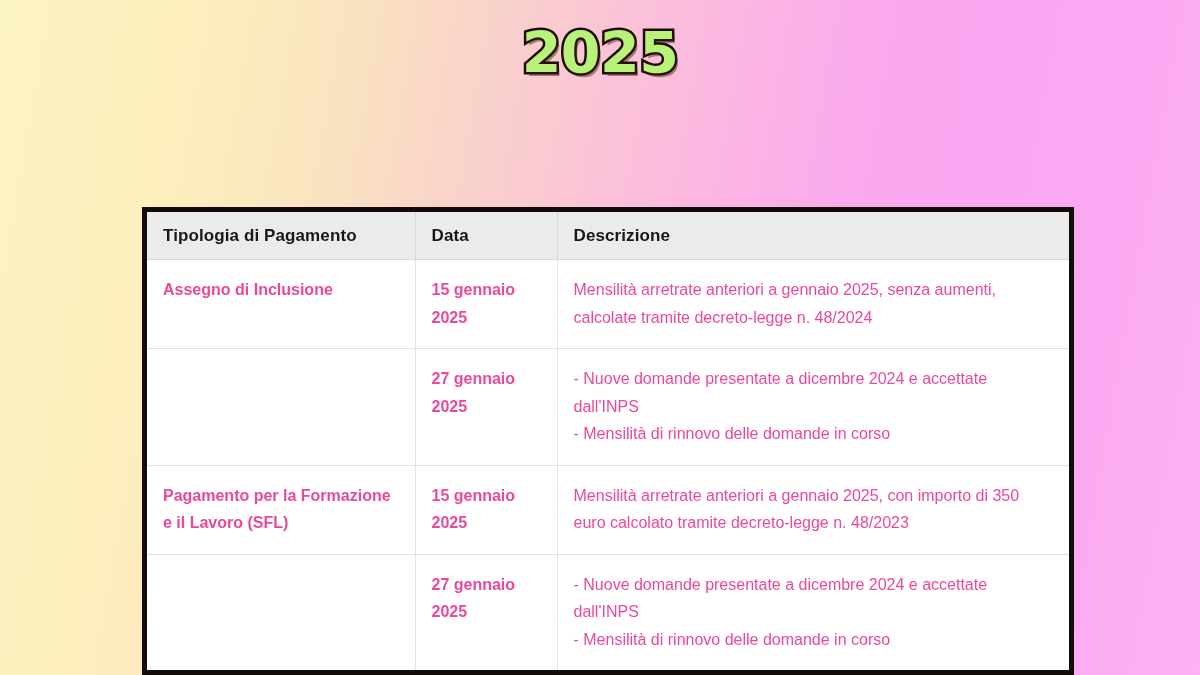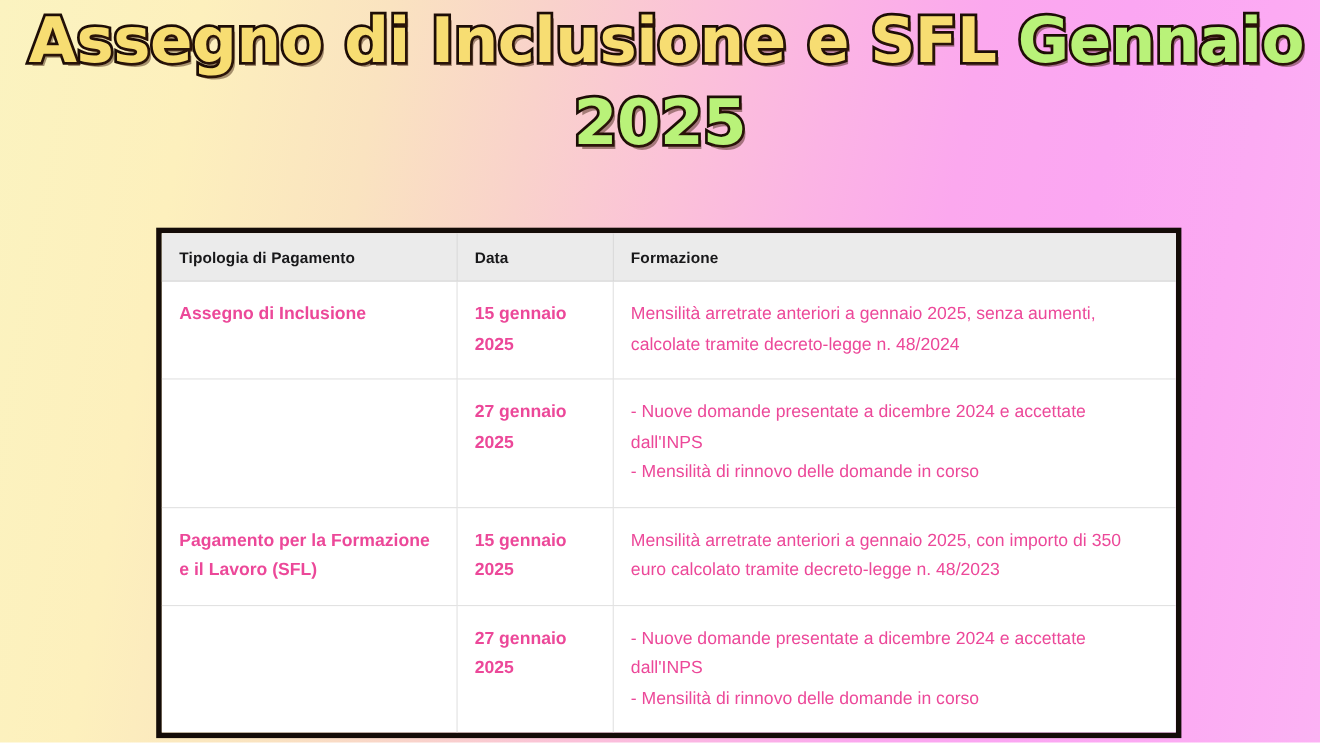--- a/index.html
+++ b/index.html
@@ -80,21 +80,21 @@
     table-layout: fixed;
     background: #ffffff;
   }
   table.paytable col.c1 { width: 268px; }
   table.paytable col.c2 { width: 142px; }
   table.paytable col.c3 { width: 512px; }
 
   table.paytable thead th {
     background: #ebebeb;
     text-align: left;
-    font-size: 14px;
+    font-size: 17px;
     font-weight: bold;
     color: #18181a;
     padding: 14px 16px 13px 16px;
     border-right: 1px solid #d8d8d8;
     border-bottom: 1px solid #d8d8d8;
     vertical-align: top;
     letter-spacing: 0.1px;
   }
   table.paytable thead th:last-child { border-right: none; }
 
@@ -114,36 +114,35 @@
   td.cell-date  { font-weight: bold; margin-top: 10px; }
   td.cell-desc  { font-weight: normal; }
   .desc-line { display: block; }
 </style>
 </head>
 <body>
 
 <div id="poster">
 
   <div id="title-block">
-    <span class="title-line"><span class="t-yellow">Assegno di Inclusione e SFL </span><span class="t-green">Gennaio</span></span>
     <span class="title-line second"><span class="t-green">2025</span></span>
   </div>
 
   <div id="table-card">
     <table class="paytable">
       <colgroup>
         <col class="c1">
           <col class="c2">
           <col class="c3">
       </colgroup>
       <thead>
         <tr>
           <th>Tipologia di Pagamento</th>
           <th>Data</th>
-          <th>Formazione</th>
+          <th>Descrizione</th>
         </tr>
       </thead>
       <tbody>
         <tr>
           <td class="cell-type">Assegno di Inclusione</td>
           <td class="cell-date">15 gennaio 2025</td>
           <td class="cell-desc">
             <span class="desc-line">Mensilità arretrate anteriori a gennaio 2025, senza aumenti, calcolate tramite decreto-legge n. 48/2024</span>
           </td>
         </tr>

